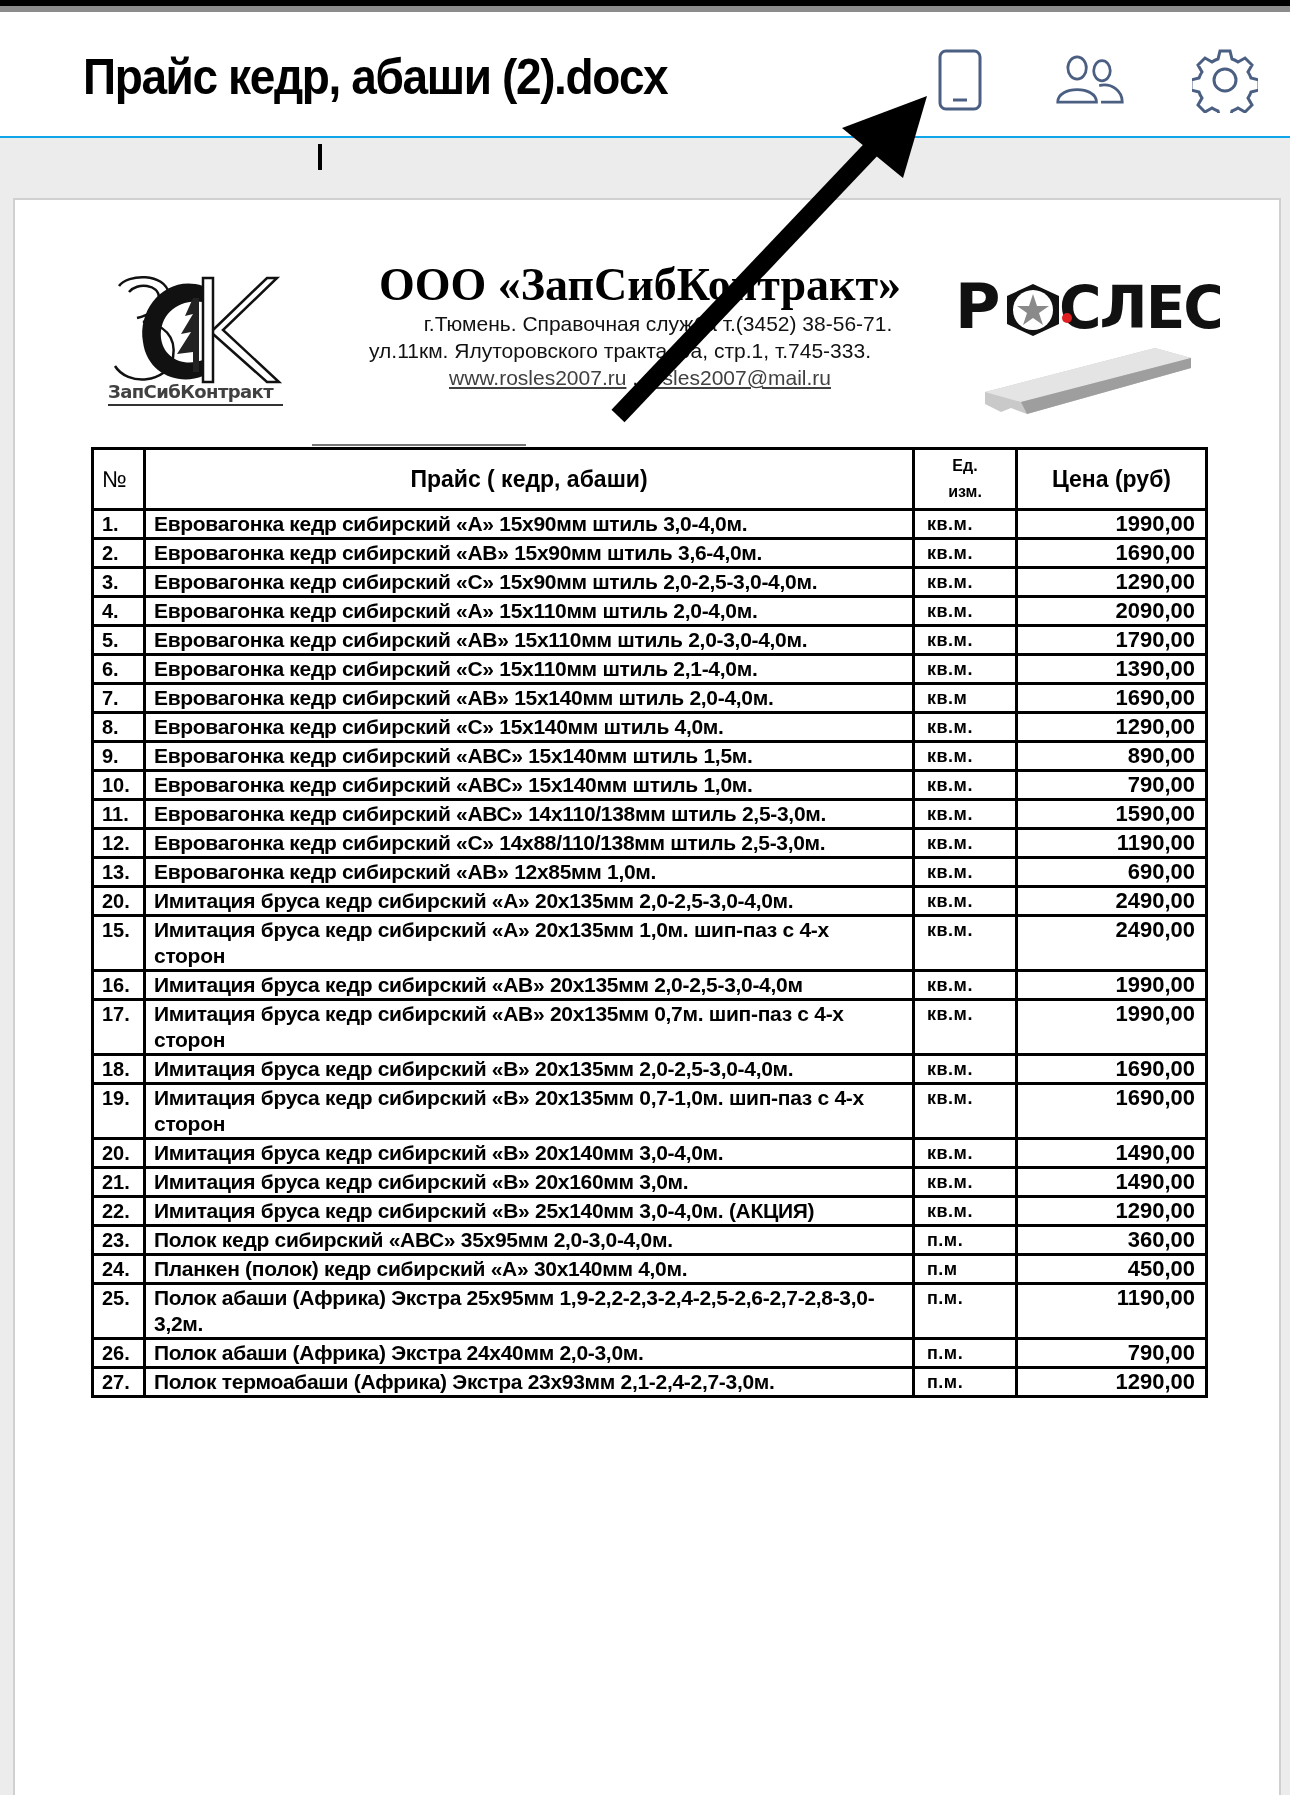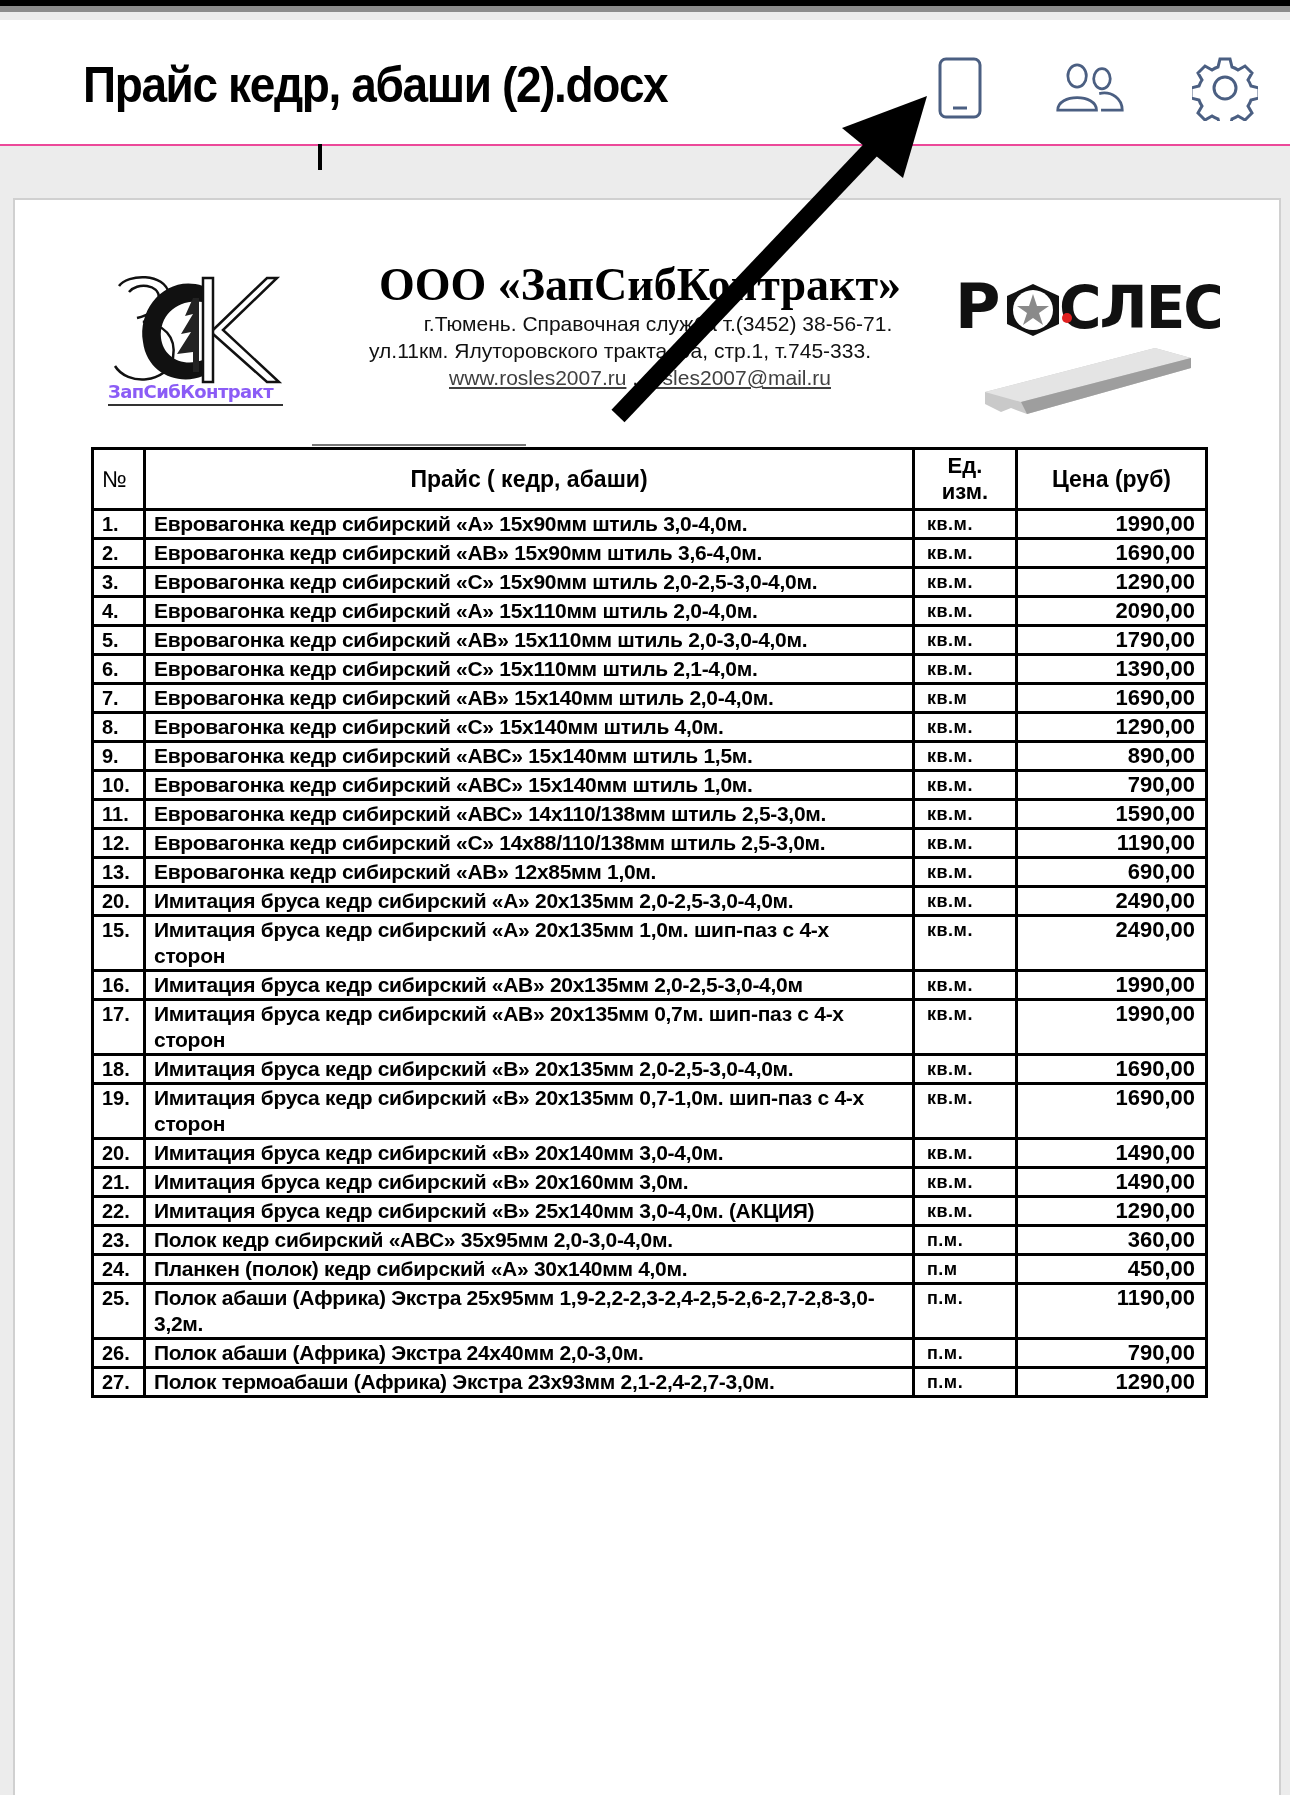--- a/index.html
+++ b/index.html
@@ -4,22 +4,22 @@
   <style>
     html, body { margin: 0; padding: 0; }
     body {
       width: 1290px; height: 1795px; overflow: hidden; position: relative;
       background: #ececec;
       font-family: "Liberation Sans", sans-serif;
     }
     .topbar-dark { position: absolute; left: 0; top: 0; width: 1290px; height: 6px; background: #000; }
     .topbar-grey { position: absolute; left: 0; top: 6px; width: 1290px; height: 6px; background: #8c8c8c; }
     .header {
-      position: absolute; left: 0; top: 20px; width: 1290px; height: 124px;
-      background: #fff; border-bottom: 2px solid #ec4899;
+      position: absolute; left: 0; top: 12px; width: 1290px; height: 124px;
+      background: #fff; border-bottom: 2px solid #0ea5e9;
     }
     .doc-title {
       position: absolute; left: 83px; top: 36px;
       font-family: "Liberation Sans", sans-serif; font-weight: 700;
       font-size: 50px; letter-spacing: -1.5px; color: #000;
       transform: scaleX(0.92); transform-origin: left center; white-space: nowrap;
     }
     .hdr-icon { position: absolute; top: 30px; width: 70px; height: 76px; display: flex; align-items: center; justify-content: center; cursor: pointer; }
     .hdr-icon svg { stroke: #4b5f82; fill: none; stroke-width: 3; }
     .icon-phone { left: 925px; }
@@ -30,21 +30,21 @@
 
     .page {
       position: absolute; left: 13px; top: 198px; width: 1268px; height: 1620px;
       background: #fff; border: 2px solid #d0d0d0; box-sizing: border-box;
     }
 
     
     .logo-zsk { position: absolute; left: 107px; top: 268px; width: 180px; height: 150px; }
     .logo-zsk-caption {
       position: absolute; left: 108px; top: 381px; width: 175px;
-      font-family: "DejaVu Sans", sans-serif; font-size: 18px; font-weight: 700; color: #8b5cf6;
+      font-family: "DejaVu Sans", sans-serif; font-size: 18px; font-weight: 700; color: #404040;
       letter-spacing: -0.6px; border-bottom: 2px solid #333; padding-bottom: 2px; white-space: nowrap;
     }
     .company-name {
       position: absolute; left: 340px; top: 258px; width: 600px; text-align: center;
       font-family: "Liberation Serif", serif; font-weight: 700; font-size: 46px; color: #000; white-space: nowrap;
     }
     .addr-line {
       position: absolute; left: 300px; width: 680px; text-align: center;
       font-family: "Liberation Sans", sans-serif; font-size: 21px; color: #111; white-space: nowrap;
     }
@@ -160,21 +160,21 @@
   <colgroup>
       <col class="c1">
       <col class="c2">
       <col class="c3">
       <col class="c4">
     </colgroup>
   <thead>
     <tr>
       <th class="col-num">№</th>
       <th>Прайс ( кедр, абаши)</th>
-      <th style="font-size: 22px; line-height: 26px; padding: 0px 10px; word-spacing: 40px;">Ед. изм.</th>
+      <th style="font-size: 16px; line-height: 26px; padding: 0px 10px; word-spacing: 40px;">Ед. изм.</th>
       <th>Цена (руб)</th>
     </tr>
   </thead>
   <tbody id="rows">
       <tr>
         <td class="num">1.</td>
         <td class="desc">Евровагонка кедр сибирский  «А» 15х90мм  штиль 3,0-4,0м.</td>
         <td class="unit">кв.м.</td>
         <td class="price-val">1990,00</td>
       </tr>

